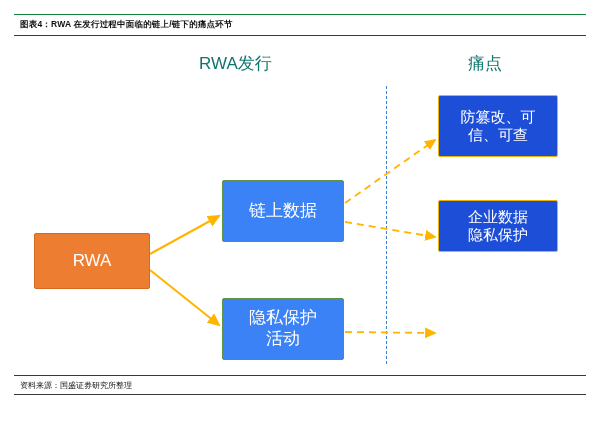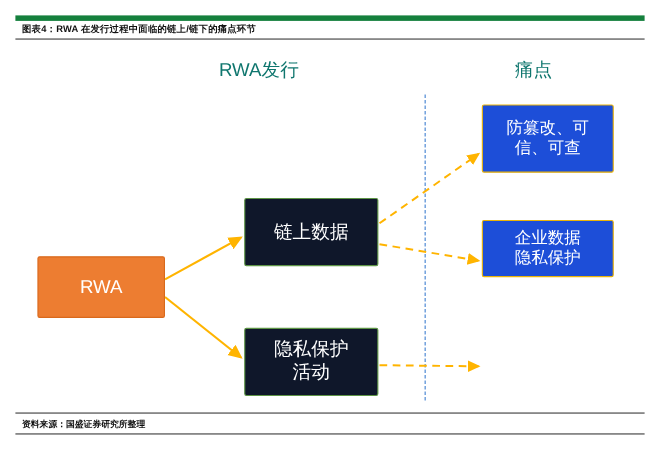--- a/index.html
+++ b/index.html
@@ -19,21 +19,21 @@
     width: 600px;
     height: 423px;
     box-sizing: border-box;
   }
   .title-bar {
     position: absolute;
     left: 14px;
     top: 14px;
     right: 14px;
     height: 22px;
-    border-top: 5px solid #15803d;
+    border-top: 1px solid #15803d;
     border-bottom: 1px solid #3a3a3a;
     display: flex;
     align-items: center;
     padding-left: 6px;
     box-sizing: border-box;
   }
   .title-text {
     font-size: 8.5px;
     font-weight: bold;
     letter-spacing: 0.2px;
@@ -48,21 +48,21 @@
     height: 20px;
     border-top: 1px solid #3a3a3a;
     border-bottom: 1px solid #3a3a3a;
     display: flex;
     align-items: center;
     padding-left: 6px;
     box-sizing: border-box;
   }
   .footer-text {
     font-size: 8px;
-    font-weight: bold;
+    font-weight: normal;
     color: #111;
     white-space: nowrap;
   }
 
   .canvas {
     position: absolute;
     left: 14px;
     top: 40px;
     width: 572px;
     height: 334px;
@@ -97,21 +97,21 @@
     line-height: 1.22;
     border-radius: 2px;
     white-space: pre-line;
   }
   .node.orange {
     background: #ed7d31;
     border: 1px solid #d9691c;
     font-size: 17px;
   }
   .node.green {
-    background: #0f172a;
+    background: #3b82f6;
     border: 1px solid #5d9445;
     font-size: 17px;
   }
   .node.blue {
     background: #1d4ed8;
     border: 1px solid #eab308;
     font-size: 15px;
   }
 
   #node-rwa        { left: 20px;  top: 193px; width: 116px; height: 56px; }

